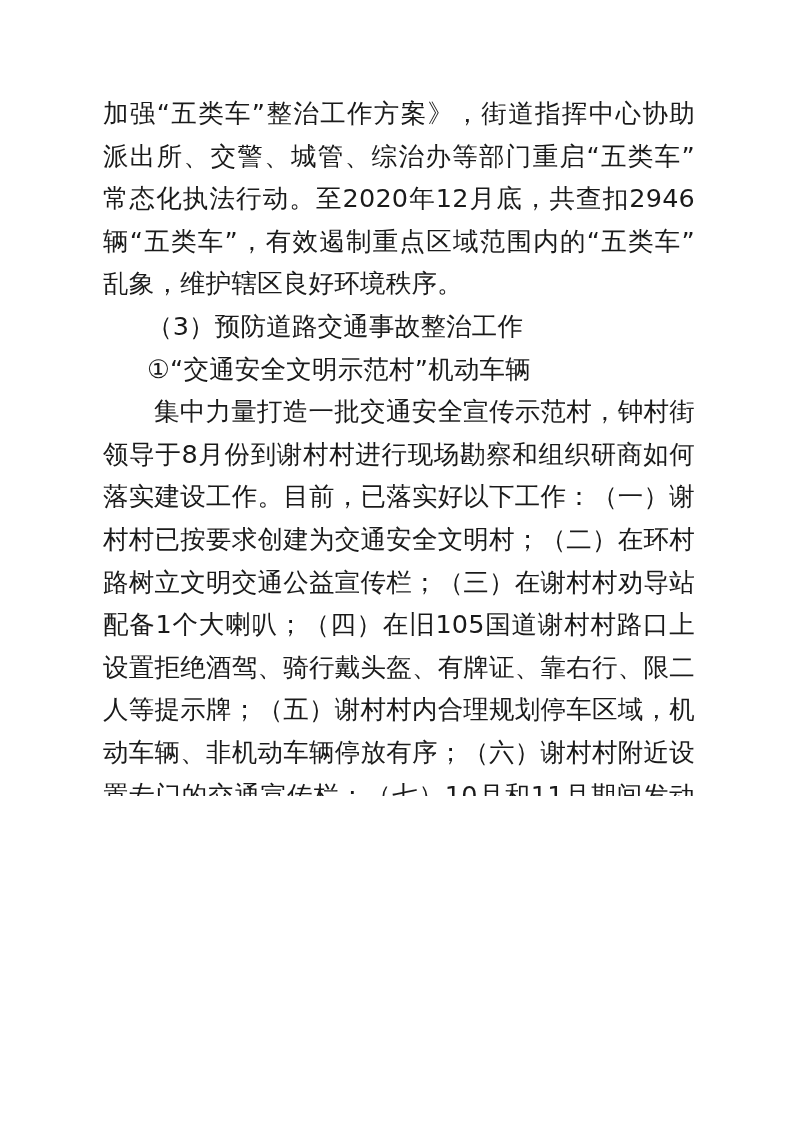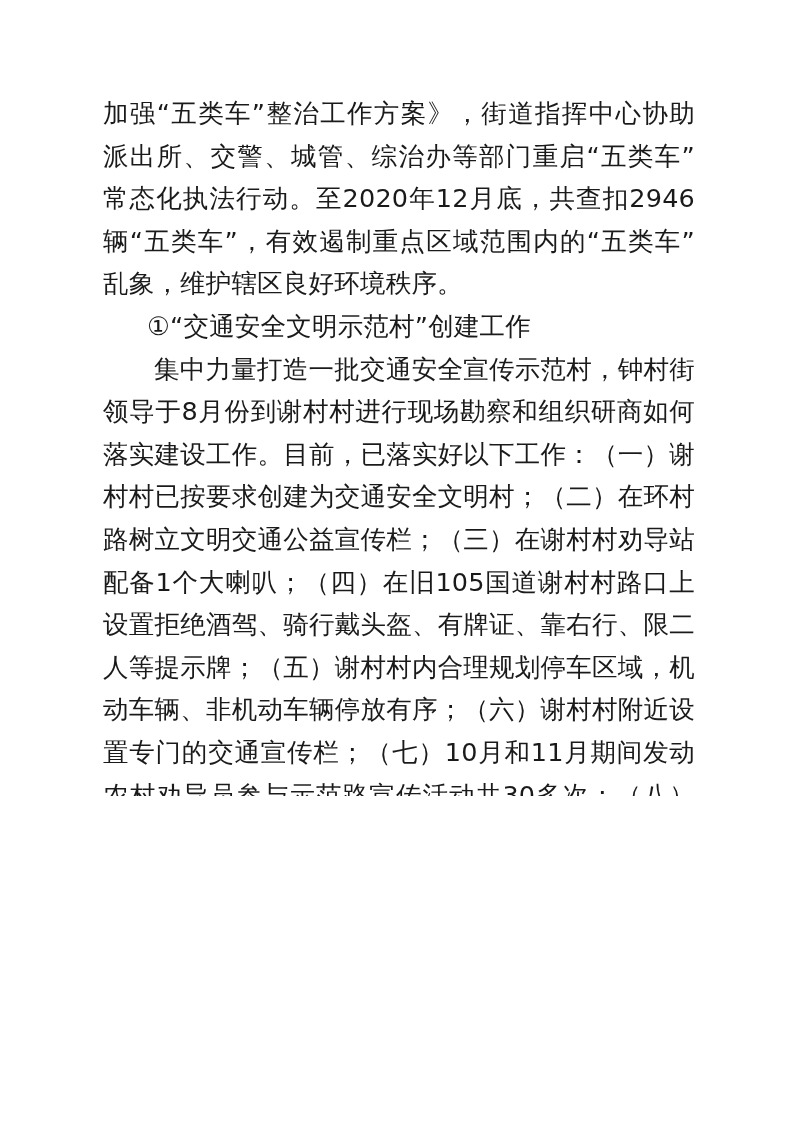--- a/index.html
+++ b/index.html
@@ -64,22 +64,23 @@
 </style>
 </head>
 <body>
 
 <div class="page">
 
   <div class="doc-body">
 
     <p class="para">加强“五类车”整治工作方案》，街道指挥中心协助派出所、交警、城管、综治办等部门重启“五类车”常态化执法行动。至2020年12月底，共查扣2946辆“五类车”，有效遏制重点区域范围内的“五类车”乱象，维护辖区良好环境秩序。</p>
 
+    <p class="para indent-sm">（3）预防道路交通事故整治工作</p>
 
-    <p class="para indent-sm">①“交通安全文明示范村”创建工作</p>
+    <p class="para indent-sm">①“交通安全文明示范村”机动车辆</p>
 
     <p class="para indent">集中力量打造一批交通安全宣传示范村，钟村街领导于8月份到谢村村进行现场勘察和组织研商如何落实建设工作。目前，已落实好以下工作：（一）谢村村已按要求创建为交通安全文明村；（二）在环村路树立文明交通公益宣传栏；（三）在谢村村劝导站配备1个大喇叭；（四）在旧105国道谢村村路口上设置拒绝酒驾、骑行戴头盔、有牌证、靠右行、限二人等提示牌；（五）谢村村内合理规划停车区域，机动车辆、非机动车辆停放有序；（六）谢村村附近设置专门的交通宣传栏；（七）10月和11月期间发动农村劝导员参与示范路宣传活动共30多次；（八）谢村村口处交通标志标线清晰。</p>
 
 
 
     <p class="para indent-sm">③“平安村口”建设升级工作</p>
 
   </div>
 
   <div class="page-number">13</div>

